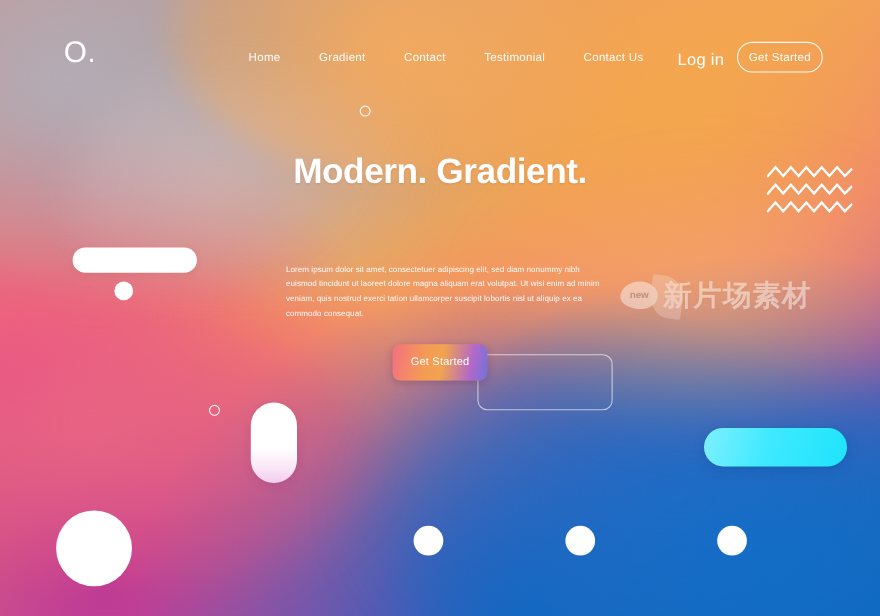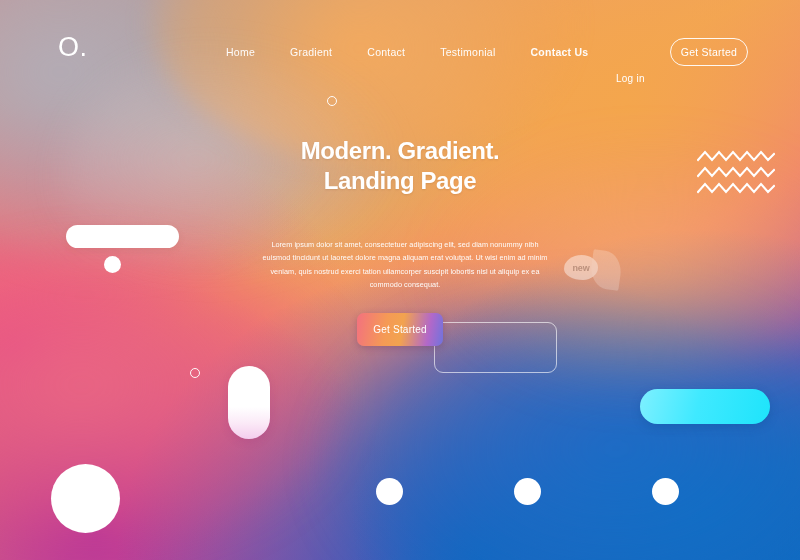--- a/index.html
+++ b/index.html
@@ -72,46 +72,46 @@
     color:#fff; font-size:27px; font-weight:400; letter-spacing:.5px; line-height:1;
   }
   .nav-links {
     position:absolute; left:226px; top:6px;
     display:flex; gap:0; align-items:flex-end;
   }
   .nav-links a {
     color:#fff; font-size:10.5px; text-decoration:none; letter-spacing:.25px;
     padding:4px 0; margin-right:35px; white-space:nowrap; opacity:.97;
   }
-  .nav-links a:last-child { margin-right:0;font-weight:bold; }
+  .nav-links a:last-child { margin-right:0; }
   .login {
     position:absolute; left:616px; top:10px;
-    color:#fff; font-size:10px; text-decoration:none; letter-spacing:.25px;margin-top:27px;
+    color:#fff; font-size:15px; text-decoration:none; letter-spacing:.25px;
   }
   .nav-cta {
     position:absolute; left:670px; top:2px;
     width:78px; height:28px; border:1px solid rgba(255,255,255,.92);
     border-radius:14px; background:transparent; color:#fff;
     font-size:10.5px; font-family:"Liberation Sans", sans-serif;
     letter-spacing:.25px; cursor:pointer;
     display:flex; align-items:center; justify-content:center;
   }
 
   
   .hero-title {
     position:absolute; left:0; top:136px; width:800px;
     text-align:center; color:#fff;
-    font-size:24px; font-weight:bold; line-height:1.24;
+    font-size:32px; font-weight:bold; line-height:1.24;
     letter-spacing:-.4px;
     text-shadow:0 1px 2px rgba(120,70,40,.16);
   }
   .hero-title .l2 { display:block; }
   .hero-para {
     position:absolute; left:260px; top:238px; width:290px;
-    color:#fff; font-size:7.3px; line-height:1.82; text-align:center;
+    color:#fff; font-size:7.3px; line-height:1.82; text-align:left;
     letter-spacing:.05px; opacity:.97;
   }
 
   
   .cta-outline {
     position:absolute; left:434px; top:322px; width:123px; height:51px;
     border:1px solid rgba(255,255,255,.62); border-radius:9px;
   }
   .cta-btn {
     position:absolute; left:357px; top:313px; width:86px; height:33px;
@@ -213,21 +213,20 @@
       <a href="#">Testimonial</a>
       <a href="#">Contact Us</a>
     </div>
 
     <a href="#" class="login">Log in</a>
     <button class="nav-cta">Get Started</button>
   </nav>
 
   <h1 class="hero-title">
     <span>Modern. Gradient.</span>
-    <span class="l2">Landing Page</span>
   </h1>
 
   <p class="hero-para">Lorem ipsum dolor sit amet, consectetuer adipiscing elit, sed diam nonummy nibh euismod tincidunt ut laoreet dolore magna aliquam erat volutpat. Ut wisi enim ad minim veniam, quis nostrud exerci tation ullamcorper suscipit lobortis nisl ut aliquip ex ea commodo consequat.</p>
 
   <div class="cta-outline"></div>
   <button class="cta-btn">Get Started</button>
 
   <div class="shape pill-top"></div>
   <div class="shape dot-under-pill"></div>
   <div class="shape ring-top"></div>
@@ -241,15 +240,16 @@
 
   <svg class="zigzag" viewBox="0 0 78 45">
     <polyline points="1,10 8,2 15,10 22,2 29,10 36,2 43,10 50,2 57,10 64,2 71,10 77,4" fill="none" stroke="#ffffff" stroke-width="2.1" stroke-linecap="square"></polyline>
     <polyline points="1,26 8,18 15,26 22,18 29,26 36,18 43,26 50,18 57,26 64,18 71,26 77,20" fill="none" stroke="#ffffff" stroke-width="2.1" stroke-linecap="square"></polyline>
     <polyline points="1,42 8,34 15,42 22,34 29,42 36,34 43,42 50,34 57,42 64,34 71,42 77,36" fill="none" stroke="#ffffff" stroke-width="2.1" stroke-linecap="square"></polyline>
   </svg>
 
   <div class="watermark">
     <div class="wm-leaf"></div>
     <div class="wm-badge">new</div>
+    <div class="wm-text">新片场素材</div>
   </div>
 
 </div>
 
 </body></html>

